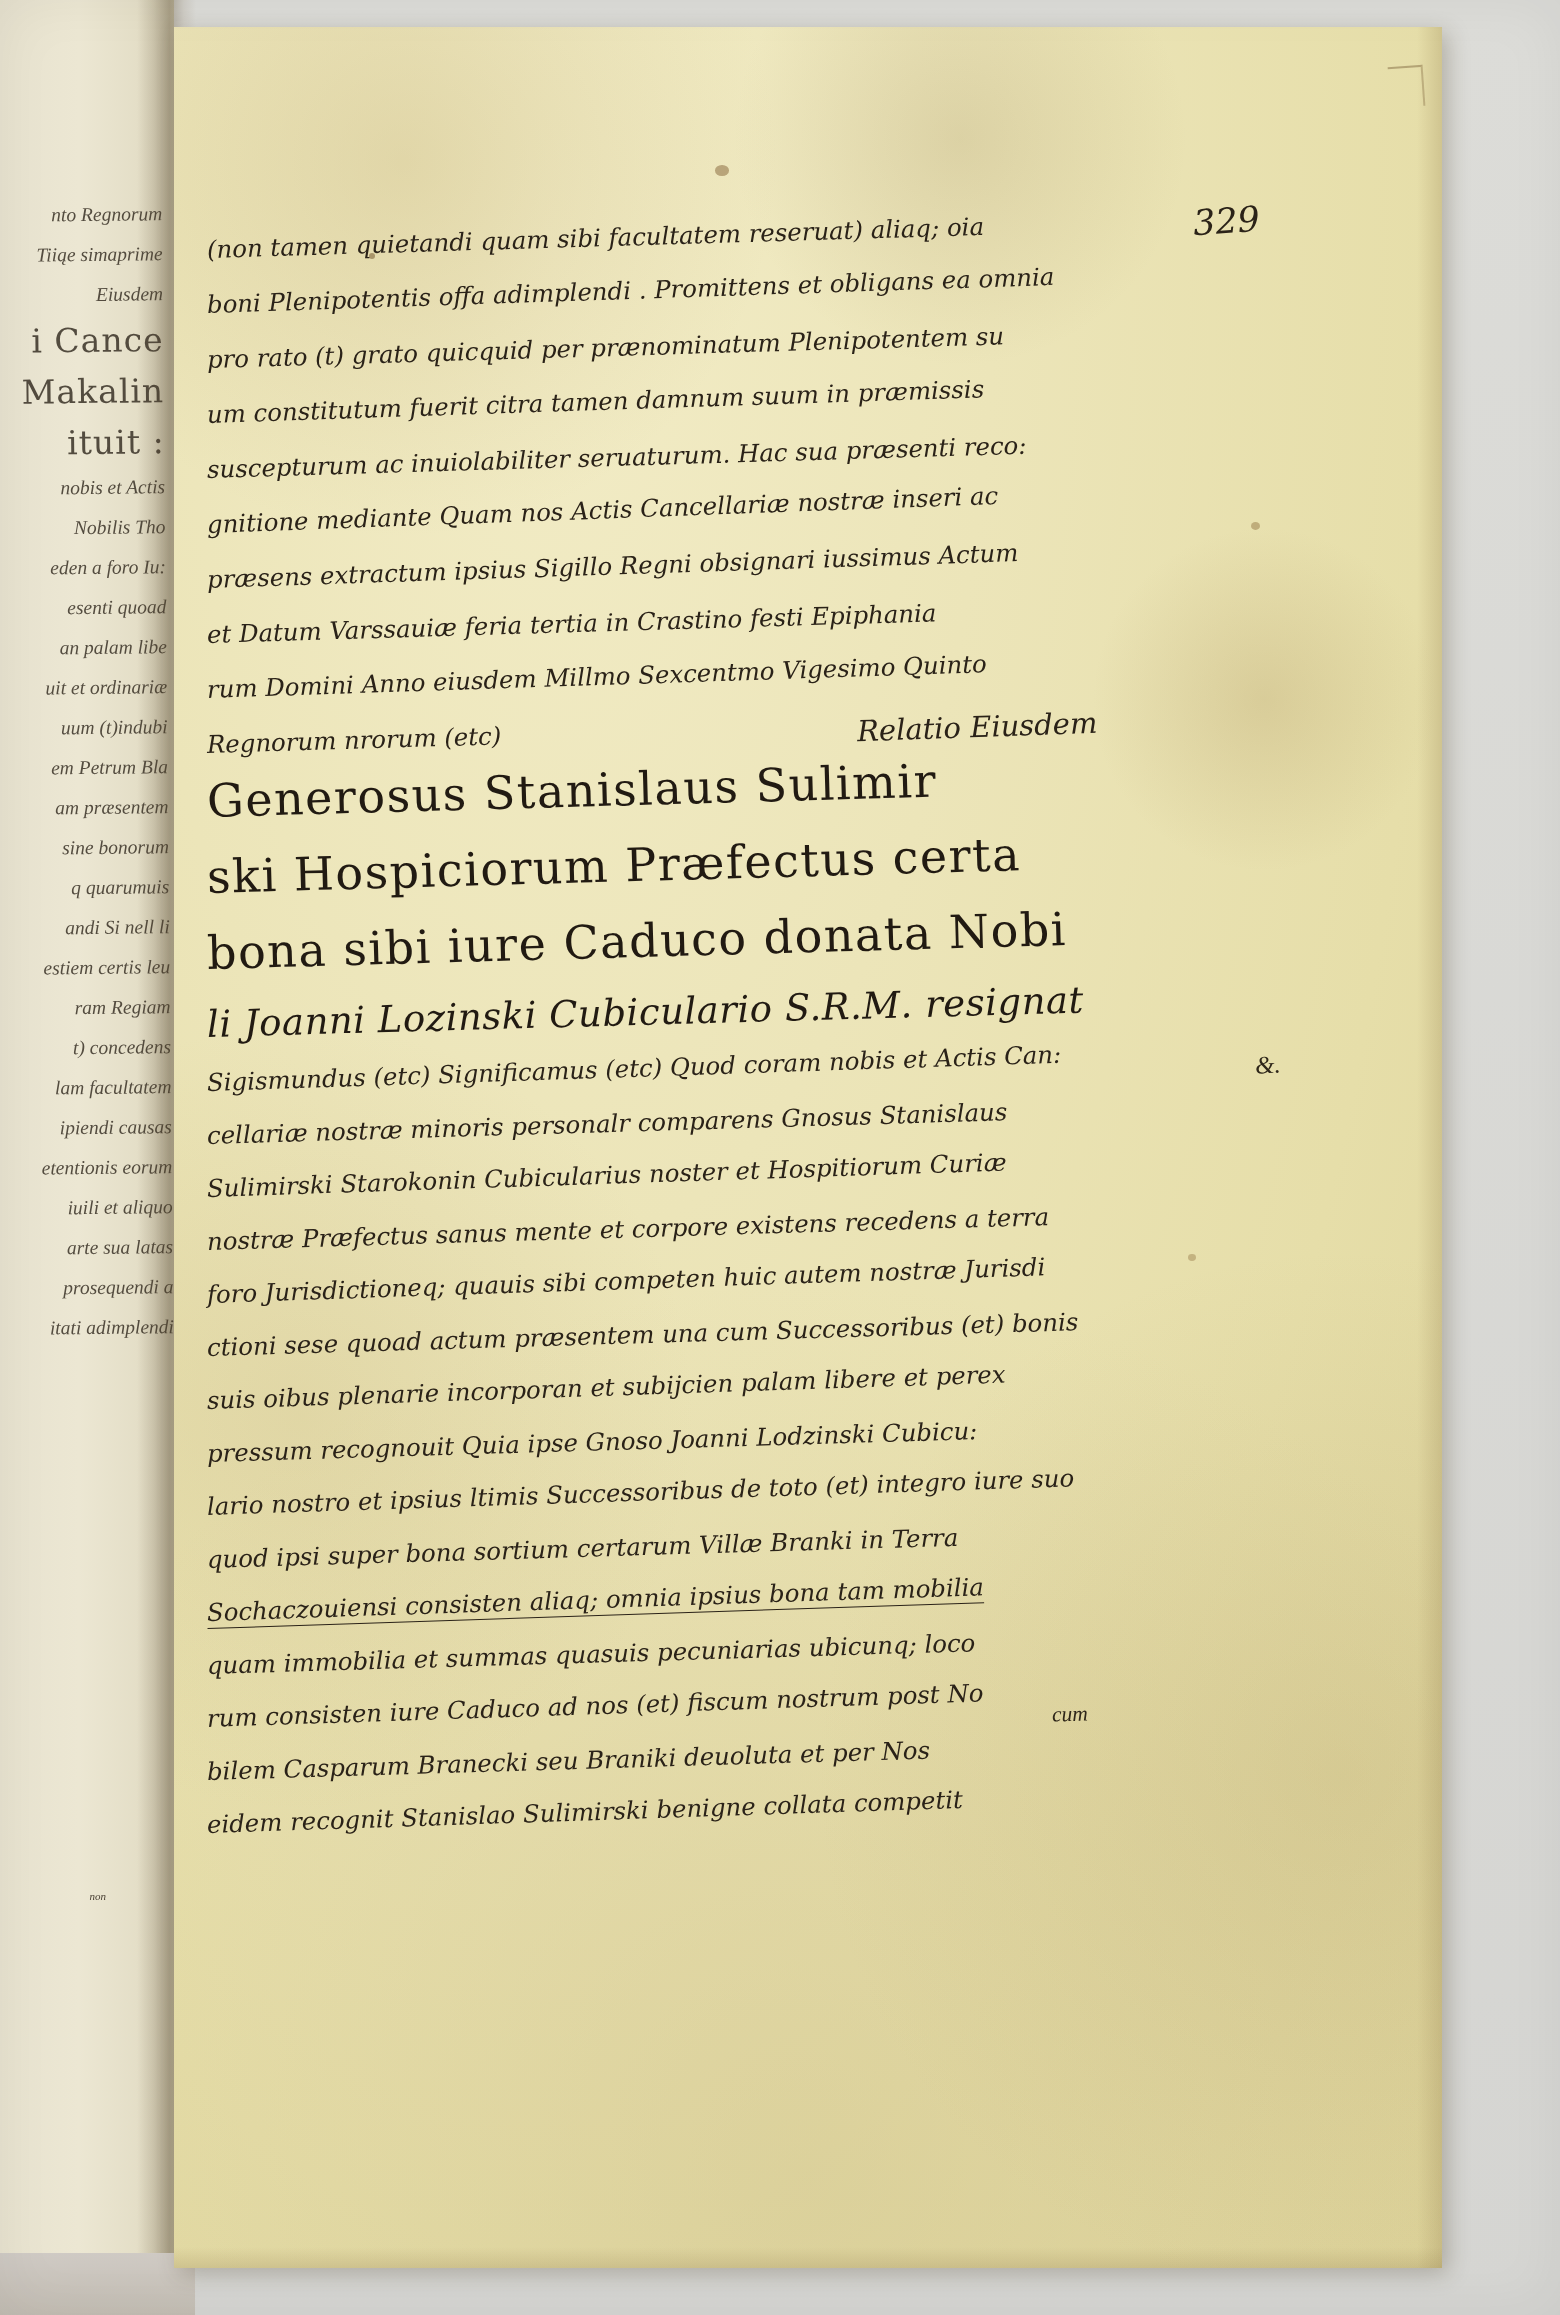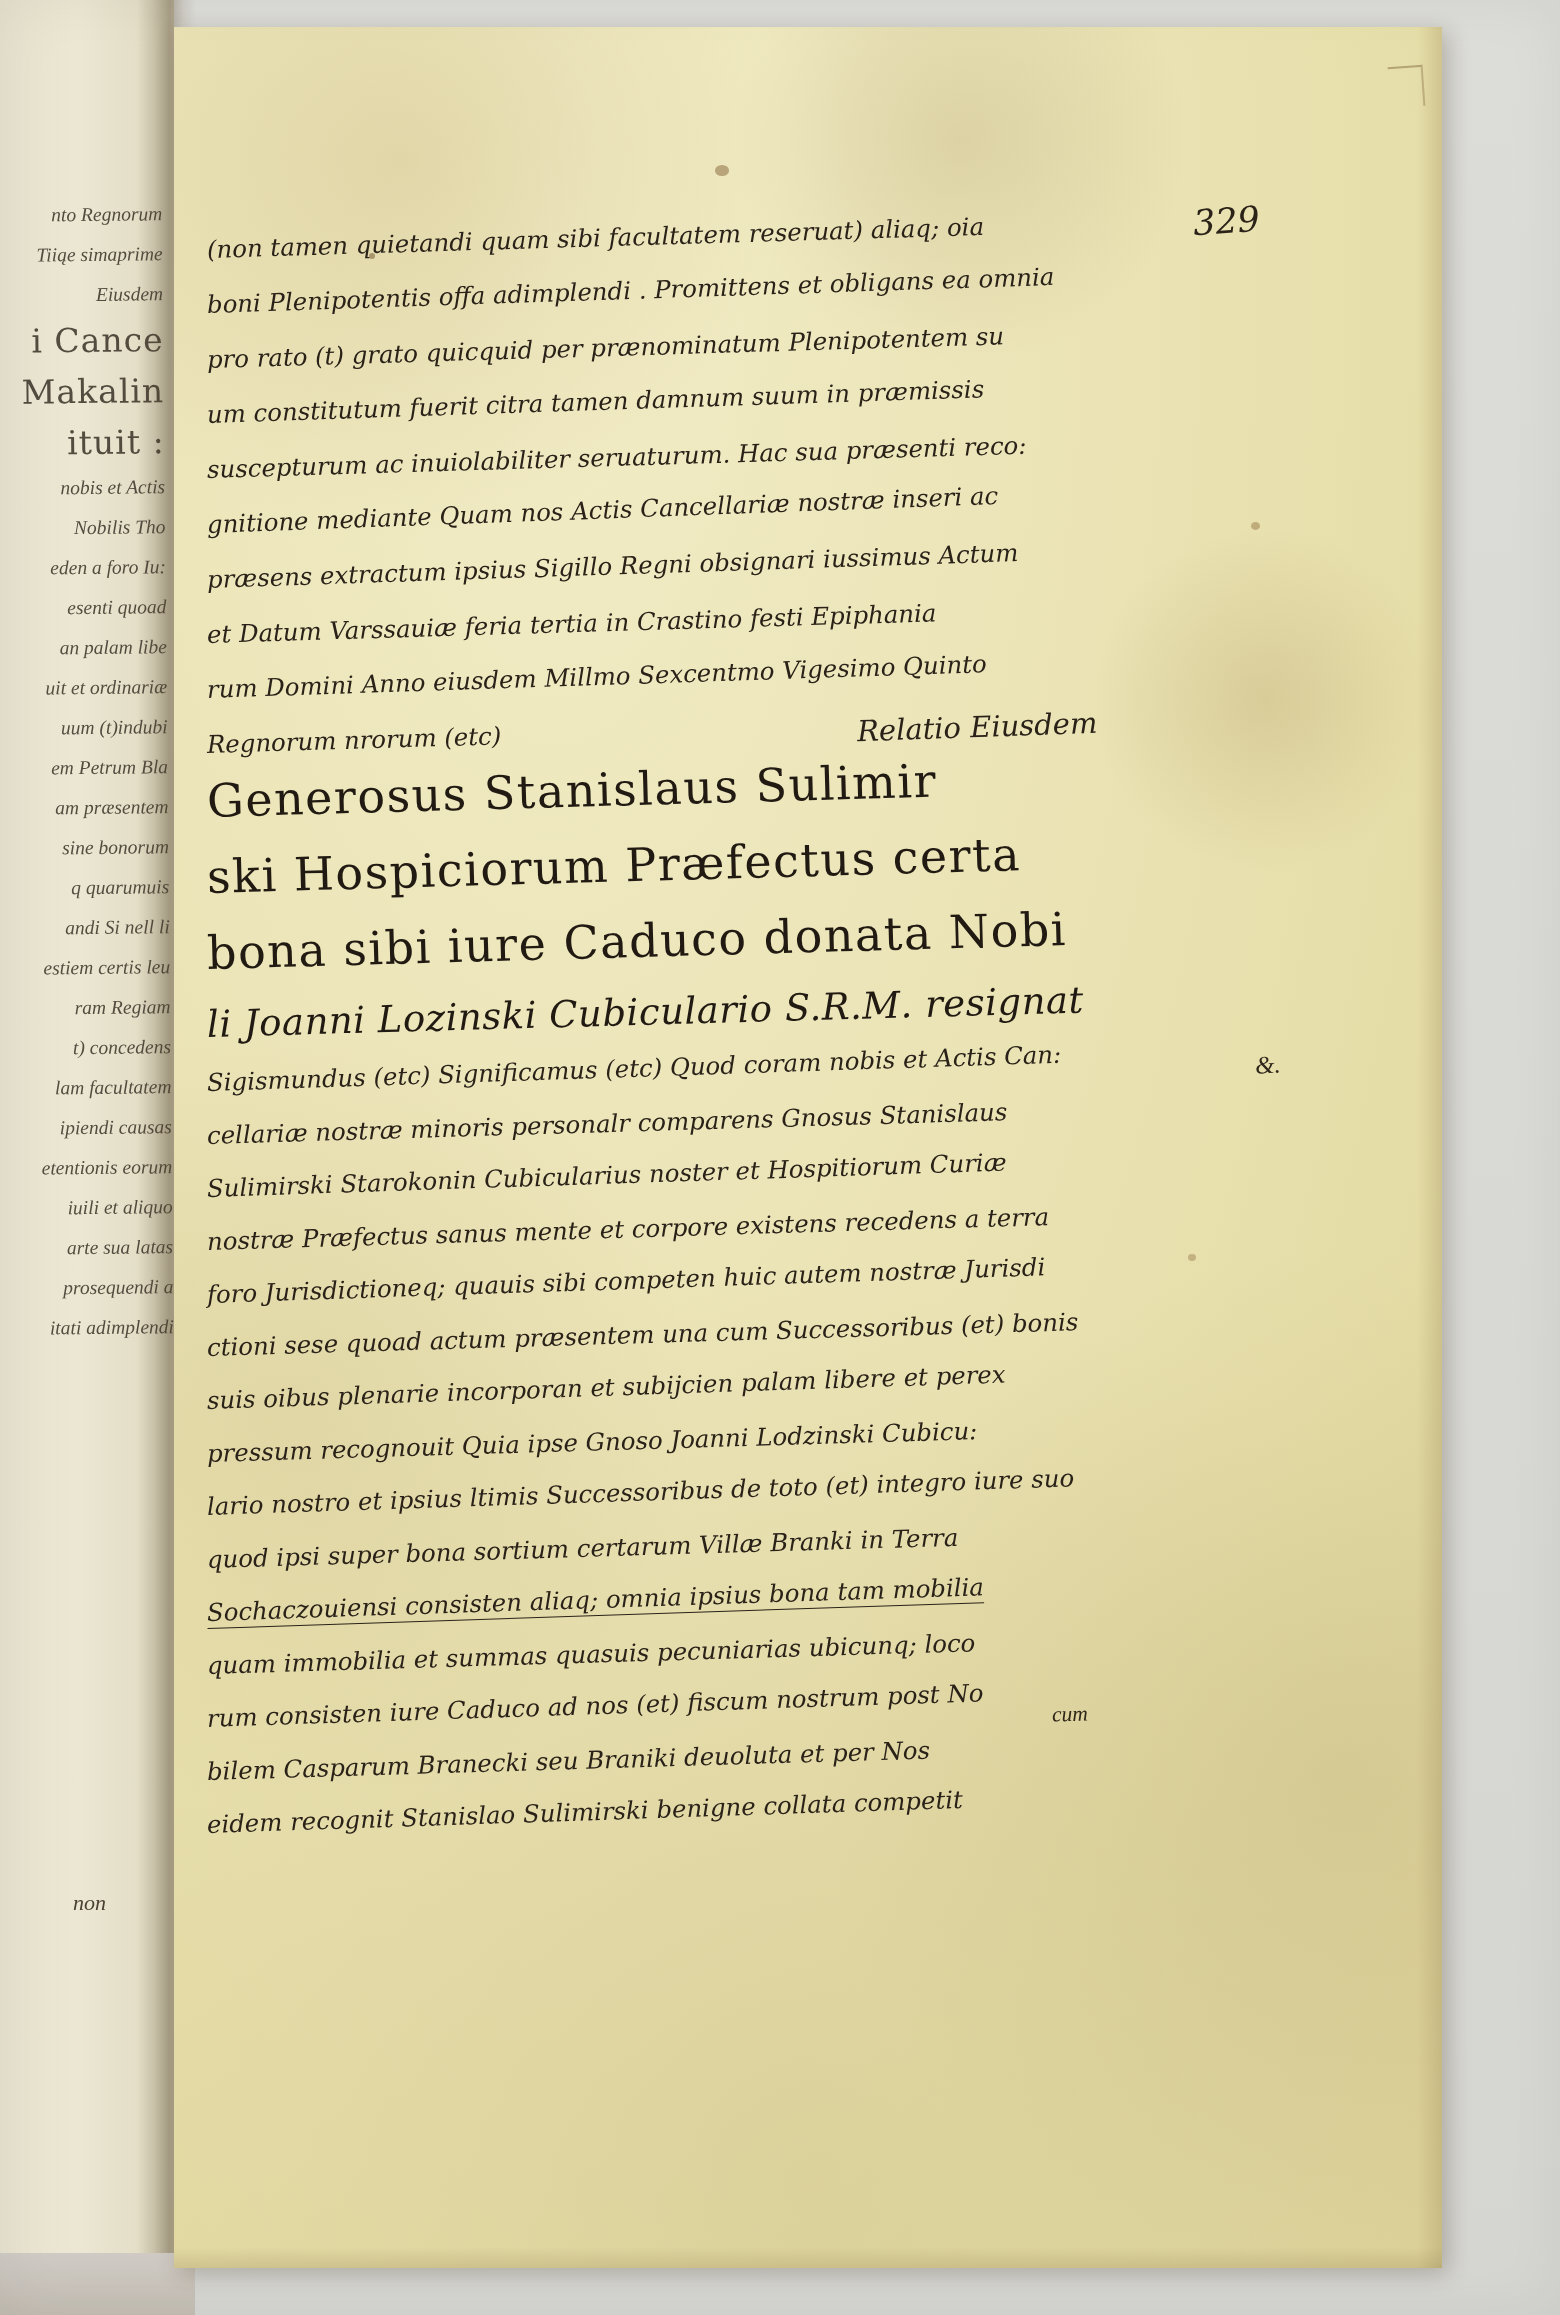--- a/index.html
+++ b/index.html
@@ -60,21 +60,21 @@
     font-size: 33px;
     letter-spacing: 1px;
     line-height: 51px;
     font-style: normal;
     font-family: "DejaVu Serif", serif;
   }
   #verso .vfoot {
     position: absolute;
     right: 68px;
     top: 1890px;
-    font-size: 22px;
+    font-size: 11px;
     font-style: italic;
     color: #4a4034;
   }
 
   
   #gutter {
     position: absolute;
     left: 137px;
     top: 0;
     width: 59px;

